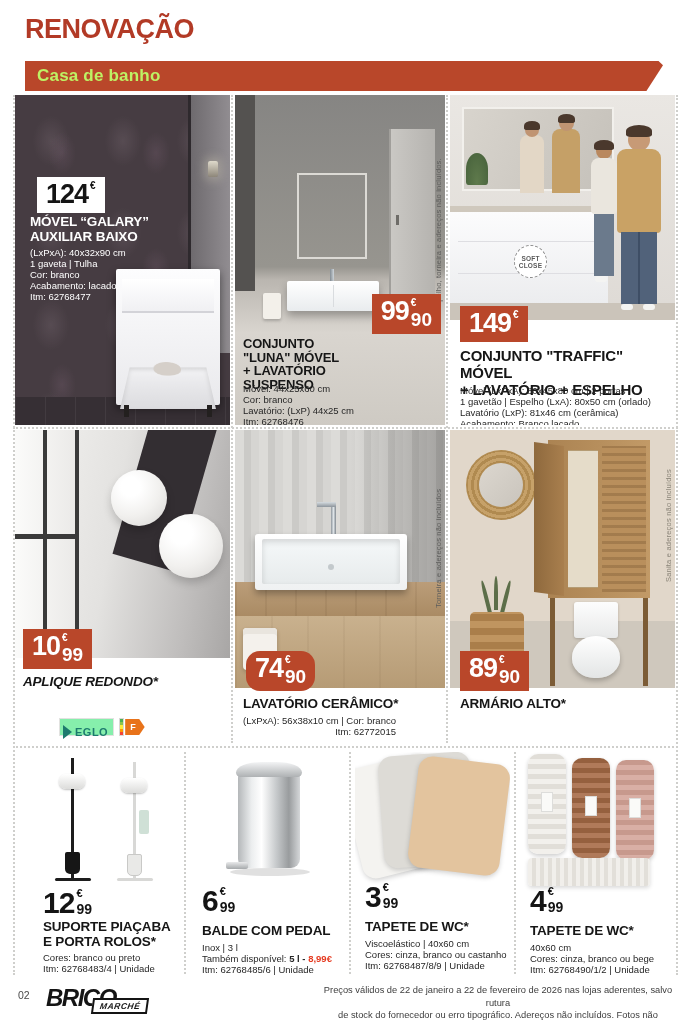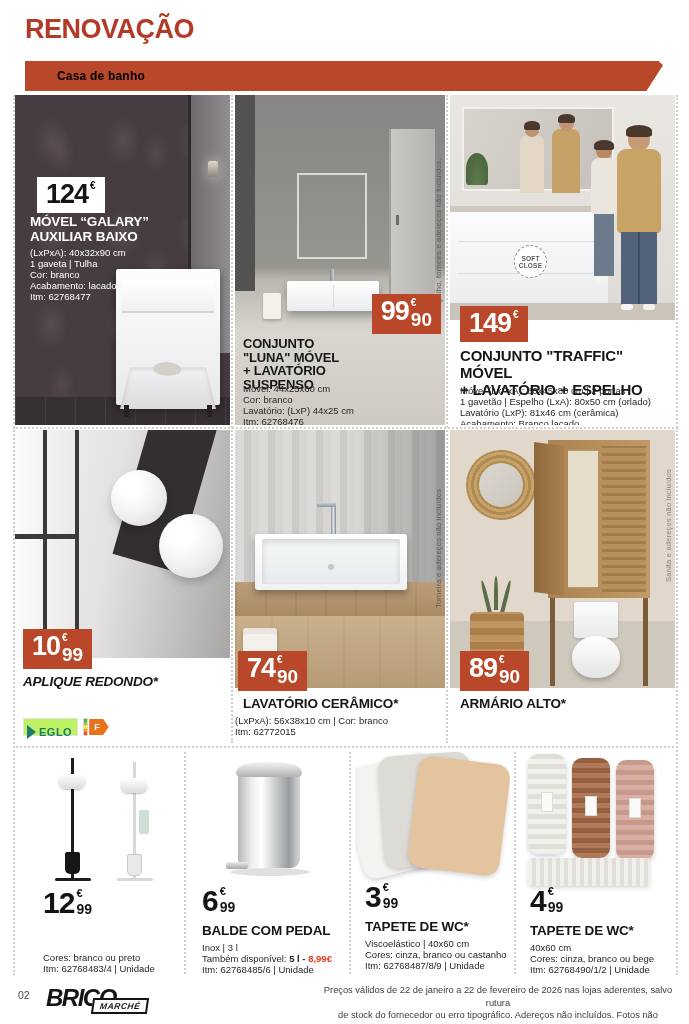--- a/index.html
+++ b/index.html
@@ -4,21 +4,21 @@
 <style>
   * { margin:0; padding:0; box-sizing:border-box; }
   html,body { background:#ffffff; }
   body { font-family:"Liberation Sans", sans-serif; color:#1a1a1a; }
   .page { position:relative; width:689px; height:1024px; background:#fff; overflow:hidden; margin:0 auto; }
 
   
   .main-title { position:absolute; left:25px; top:14px; font-size:27px; font-weight:800; letter-spacing:-.5px; color:#b23a26; }
   .banner { position:absolute; left:25px; top:61px; width:638px; height:30px; background:#b9472a;
             clip-path:polygon(0 0,99.3% 0,100% 14%,97.4% 100%,0 100%); display:flex; align-items:center; }
-  .banner-label { color:#000000; font-size:12px; font-weight:800; padding-left:32px; letter-spacing:.2px; }
+  .banner-label { color:#bef264; font-size:17px; font-weight:800; padding-left:12px; letter-spacing:.2px; }
 
   
   .vdots { position:absolute; width:0; border-left:2px dotted #cfcfcc; }
   .hdots { position:absolute; height:0; border-top:2px dotted #cfcfcc; }
 
   
   .ptitle { position:absolute; font-weight:800; font-size:13.5px; line-height:14.5px; letter-spacing:-.2px; color:#161616; white-space:pre-line; }
   .ptitle.big { font-size:15px; line-height:17px; }
   .pdetails { position:absolute; font-size:9.5px; line-height:11px; color:#262626; }
   .white { color:#fff !important; }
@@ -143,21 +143,21 @@
         box-shadow:inset 0 -1px 0 #b49c74, inset 0 34px 0 -33px #b49c74, inset 0 70px 0 -69px #b49c74; }
   .p6-leg { position:absolute; top:168px; width:5px; height:88px; background:#7c5c36; }
   .p6-tank { left:124px; top:172px; width:44px; height:36px; border-radius:3px; background:linear-gradient(#fdfdfd,#e8e9e9); box-shadow:0 1px 3px rgba(0,0,0,.2); }
   .p6-bowl { left:122px; top:206px; width:48px; height:42px; border-radius:50% 50% 46% 46%; background:linear-gradient(#ffffff,#e3e5e5); box-shadow:0 3px 5px rgba(0,0,0,.22); }
   .p6-basket { left:20px; top:182px; width:54px; height:58px; border-radius:5px 5px 9px 9px;
         background:repeating-linear-gradient(0deg,#c09560 0 7px,#aa7e4a 7px 14px); }
   .p6-leaf { position:absolute; width:4px; height:34px; border-radius:50% 50% 0 0; background:#5c6e49; }
 
   
   .eglo-row { position:absolute; display:flex; align-items:center; gap:5px; }
-  .eglo-logo { display:flex; align-items:center; background:#bef264; border:1px solid #e2e2e0; padding:11px 5px 1px 3px; height:18px; }
+  .eglo-logo { display:flex; align-items:center; background:#86efac; border:1px solid #e2e2e0; padding:11px 5px 1px 3px; height:18px;margin-left:36px; }
   .eglo-flag { width:0; height:0; border-left:9px solid #1d7a6e; border-top:7px solid transparent; border-bottom:7px solid transparent; margin-right:3px; }
   .eglo-text { font-size:11px; font-weight:800; color:#1d7a6e; letter-spacing:.5px; }
   .energy { display:flex; align-items:center; height:18px; }
   .energy-strip { display:flex; flex-direction:column; width:5px; height:18px; border:1px solid #d8d8d6; }
   .energy-strip i { flex:1; display:block; }
   .energy-arrow { background:#e8731a; color:#fff; font-size:9px; font-weight:800; height:16px; line-height:16px;
         padding:0 9px 0 5px; clip-path:polygon(0 0,72% 0,100% 50%,72% 100%,0 100%); margin-left:1px; }
 
   
   .stand-pole { position:absolute; width:3px; }
@@ -365,29 +365,29 @@
       <div class="gfx p5-tap"></div>
       <div class="gfx p5-spout"></div>
       <div class="gfx p5-basin">
         <div class="p5-inner">
           <div class="p5-drain"></div>
         </div>
       </div>
       <div class="gfx p5-towel"></div>
       <div class="vcap" style="right:2px;top:8px;height:170px;">Torneira e adereços não incluídos</div>
     </div>
-    <div class="price-box orange price" style="left:3px;top:221px;">
+    <div class="price-box orange price" style="left:11px;top:221px;border-radius:14px;">
       <span class="p-int">74</span>
         <span class="p-col">
           <span class="p-cur">€</span>
           <span class="p-cents">90</span>
         </span>
     </div>
     <div class="ptitle" style="left:8px;top:267px;">LAVATÓRIO CERÂMICO*</div>
-    <div class="pdetails" style="left:0;top:285px;">
+    <div class="pdetails" style="left:8px;top:285px;text-align:right;">
       <div>(LxPxA): 56x38x10 cm | Cor: branco</div>
       <div>Itm: 62772015</div>
     </div>
   </div>
 
   <div class="photo" style="left:450px;top:430px;width:225px;height:315px;background:#fff;">
     <div class="gfx p6-img">
       <div class="gfx p6-jute">
         <div class="p6-jute-in"></div>
       </div>
@@ -428,20 +428,22 @@
       <div class="stand-cup" style="left:112px;top:102px;background:#e9e9e7;border:1px solid #c9c9c7;"></div>
       <div class="stand-base" style="left:102px;top:126px;width:36px;background:#d8d8d6;"></div>
     </div>
     <div class="price-bare price" style="left:28px;top:136px;">
       <span class="p-int">12</span>
         <span class="p-col">
           <span class="p-cur">€</span>
           <span class="p-cents">99</span>
         </span>
     </div>
+    <div class="ptitle" style="left:28px;top:168px;">SUPORTE PIAÇABA
+E PORTA ROLOS*</div>
     <div class="pdetails" style="left:28px;top:200px;">
       <div>Cores: branco ou preto</div>
       <div>Itm: 62768483/4 | Unidade</div>
     </div>
   </div>
 
   <div class="photo" style="left:190px;top:752px;width:158px;height:223px;background:#fff;">
     <div class="gfx" style="left:0;top:0;width:158px;height:132px;">
       <div class="bin-shadow"></div>
       <div class="bin-body"></div>

